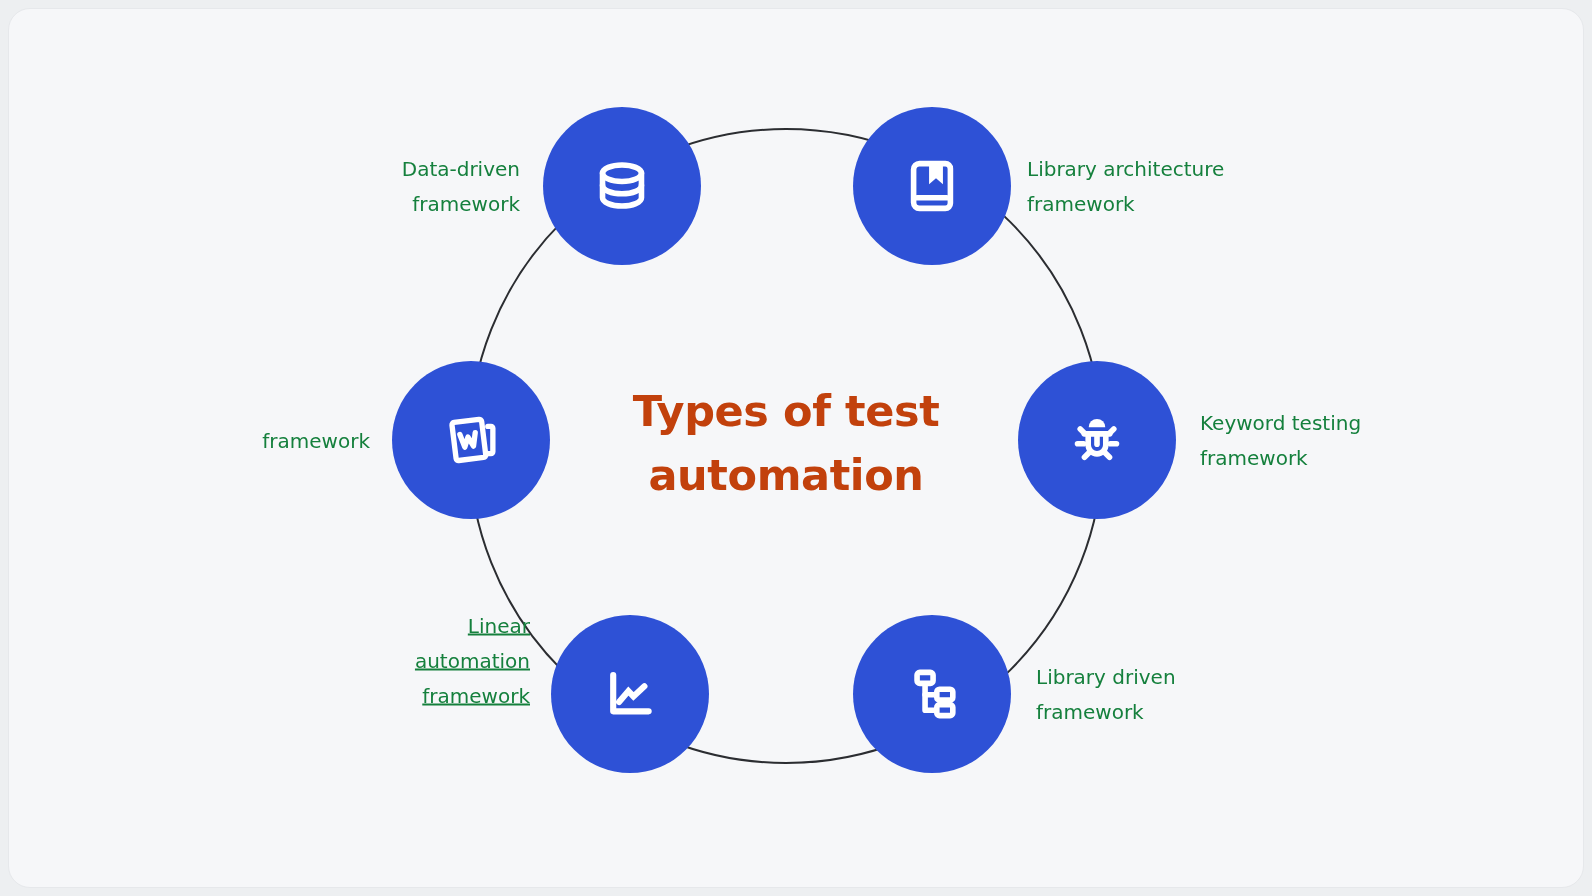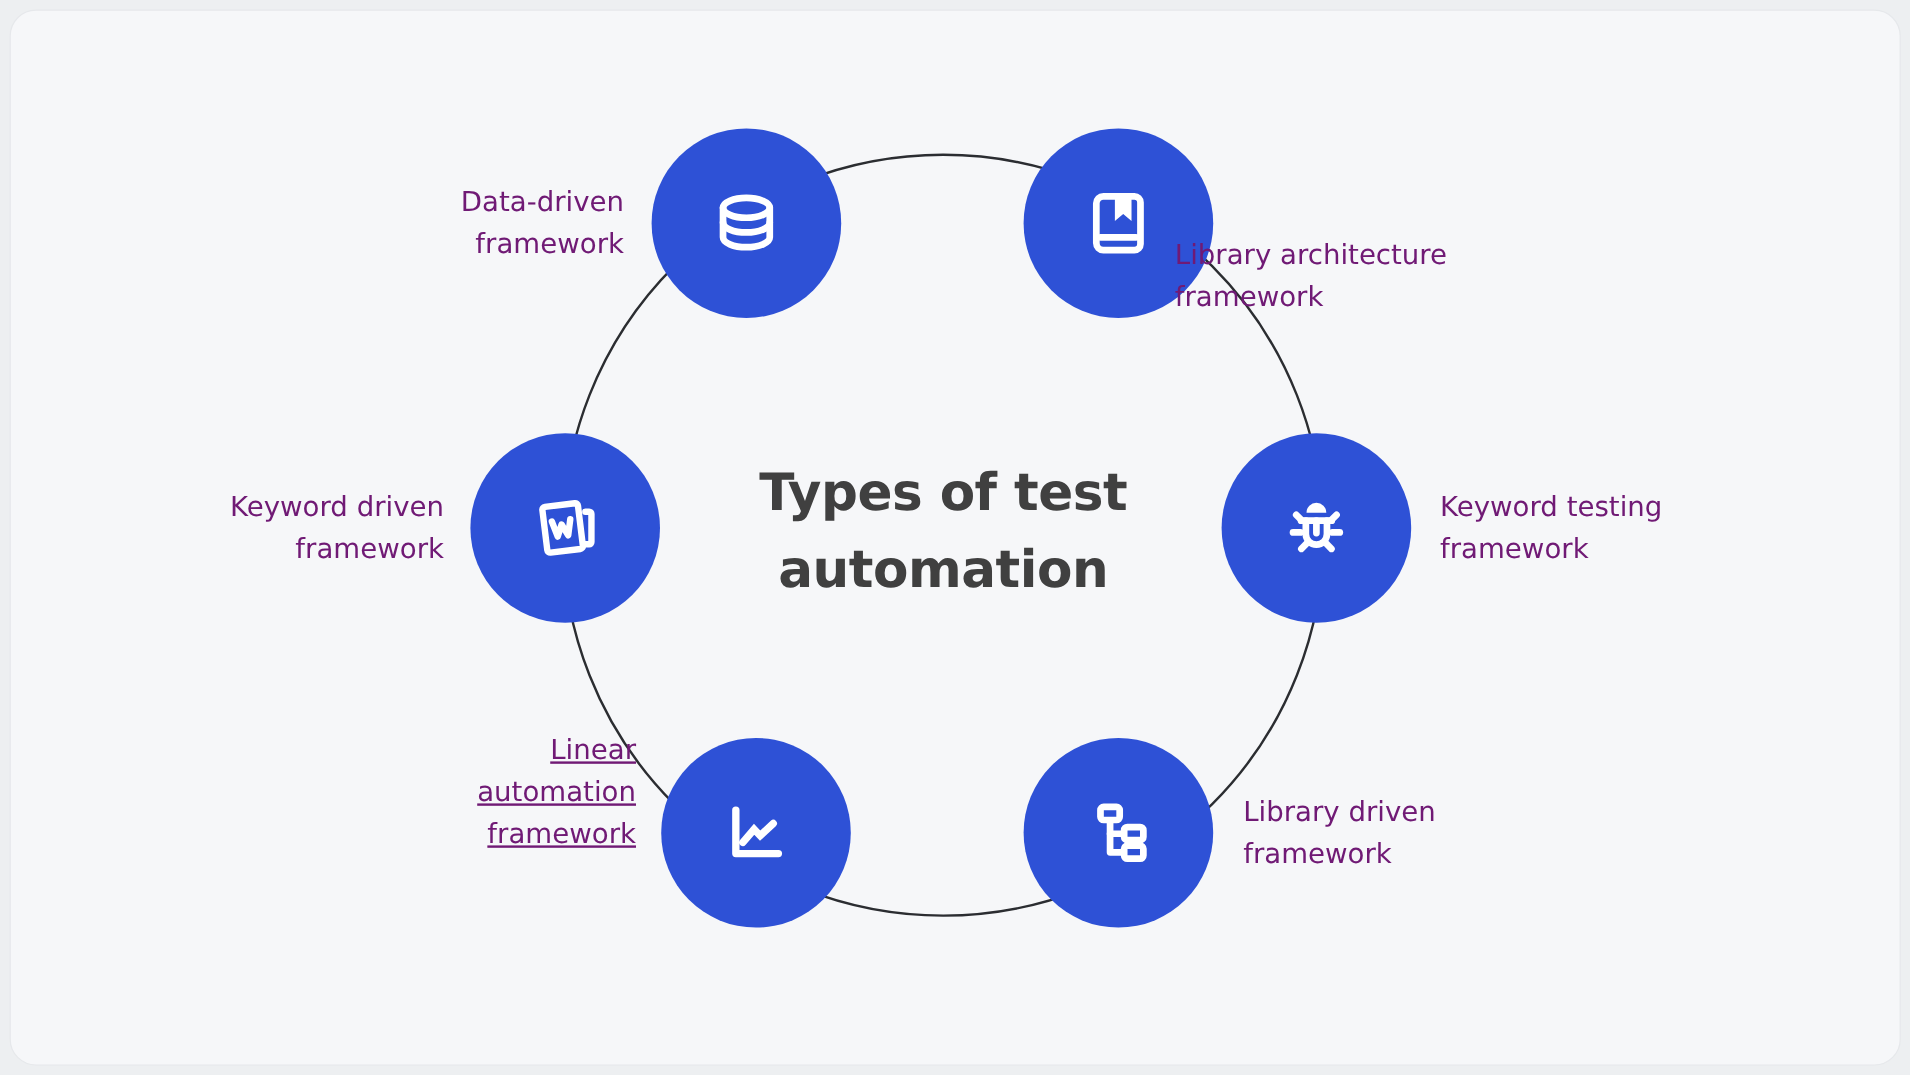--- a/index.html
+++ b/index.html
@@ -8,44 +8,44 @@
     background:#edeff1;font-family:"DejaVu Sans","Liberation Sans",sans-serif;
   }
   .card{
     position:absolute;inset:8px;background:#f6f7f9;
     border:1px solid #e6e8eb;border-radius:22px;
   }
   .ring{position:absolute;left:0;top:0;width:1592px;height:896px;pointer-events:none;}
   .title{
     position:absolute;left:786px;top:443px;transform:translate(-50%,-50%);
     text-align:center;font-size:43px;line-height:64px;font-weight:700;
-    color:#404040;letter-spacing:-0.4px;white-space:nowrap;margin:0;
+    color:#c2410c;letter-spacing:-0.4px;white-space:nowrap;margin:0;
   }
   .title span{display:block;}
   .node{
     position:absolute;width:158px;height:158px;border-radius:50%;
     background:#2e51d6;display:flex;align-items:center;justify-content:center;
   }
   .node svg{width:64px;height:64px;display:block;}
   .label{
     position:absolute;transform:translateY(-50%);
-    font-size:23px;line-height:35px;color:#701a75;white-space:nowrap;
+    font-size:20px;line-height:35px;color:#15803d;white-space:nowrap;
   }
   .label span{display:block;}
   .align-r{text-align:right;}
   
   .node-data{left:543px;top:107px;}
   .node-library{left:853px;top:107px;}
   .node-keyword{left:392px;top:361px;}
   .node-hybrid{left:1018px;top:361px;}
   .node-linear{left:551px;top:615px;}
   .node-modular{left:853px;top:615px;}
   
   .label-data{right:1072px;top:187px;}
-  .label-library{left:979px;top:187px;margin-top:44px;}
+  .label-library{left:1027px;top:187px;}
   .label-keyword{right:1222px;top:441px;}
   .label-hybrid{left:1200px;top:441px;}
   .label-linear{right:1062px;top:661px;text-decoration:underline;}
   .label-modular{left:1036px;top:695px;}
 </style>
 </head>
 <body>
 
 <div class="stage">
   <div class="card"></div>
@@ -86,21 +86,20 @@
   <div class="node node-keyword">
     <svg viewBox="0 0 24 24" fill="none" stroke="#ffffff" stroke-width="2" stroke-linecap="round" stroke-linejoin="round">
       <g transform="rotate(-7 11 12)">
         <rect x="5.6" y="4.8" width="11.2" height="14.4" rx="0.9"></rect>
         <path d="M8.1 9.6 l1.25 4.9 1.65 -3.6 1.65 3.6 1.25 -4.9"></path>
       </g>
       <path d="M18.3 6.9 h1.2 a0.7 0.7 0 0 1 0.7 0.7 v8.8 a0.7 0.7 0 0 1 -0.7 0.7 h-1.2"></path>
     </svg>
   </div>
   <div class="label label-keyword align-r">
-    <span>Keyword driven</span>
     <span>framework</span>
   </div>
 
   <div class="node node-hybrid">
     <svg viewBox="0 0 24 24" fill="none" stroke="#ffffff" stroke-width="2.1" stroke-linecap="round" stroke-linejoin="round">
       <path d="M8.9 7.2 a3.1 3.1 0 0 1 6.2 0 z" fill="#ffffff" stroke="none"></path>
       <path d="M7.2 9.7 H16.8"></path>
       <path d="M8.7 9.7 V13.9 a3.3 3.3 0 0 0 6.6 0 V9.7"></path>
       <path d="M12 9.7 V13.6"></path>
       <path d="M7.2 9.4 L5.7 7.9"></path>

